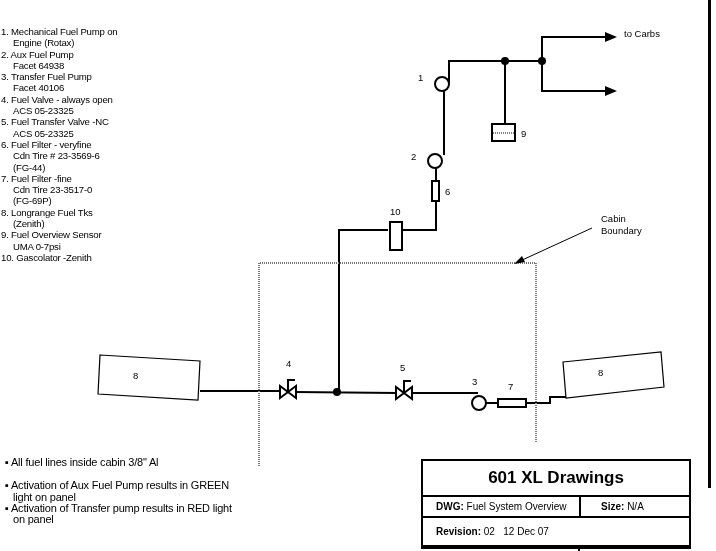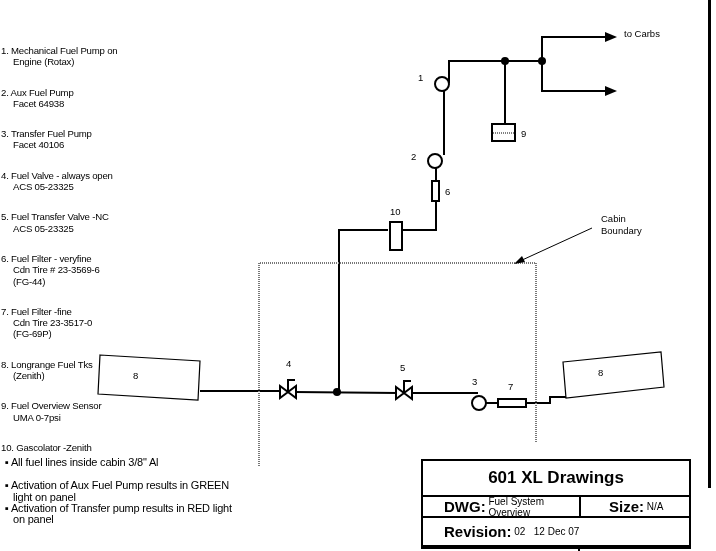--- a/index.html
+++ b/index.html
@@ -1,39 +1,39 @@
 <!DOCTYPE html>
 <html><head>
 <meta charset="utf-8">
 <style>
   html, body { margin: 0; padding: 0; background: #ffffff; }
   body { width: 716px; height: 551px; position: relative; overflow: hidden;
          font-family: "Liberation Sans", sans-serif; color: #000; }
   .legend { position: absolute; left: 1px; top: 26px; font-size: 9.6px; line-height: 11.3px;
             letter-spacing: -0.2px; }
-  .legend .item { white-space: pre; margin-top: 19px; }
+  .legend .item { white-space: pre; }
   .legend .sub { padding-left: 12px; white-space: pre; }
   .notes { position: absolute; left: 5px; top: 457px; font-size: 11px; line-height: 11.3px;
            letter-spacing: -0.2px; }
   .notes .n { white-space: pre; }
   .notes .gap { height: 12px; }
   .notes .cont { padding-left: 8px; }
   svg#diagram { position: absolute; left: 0; top: 0; }
   .lbl { font-family: "Liberation Sans", sans-serif; font-size: 9.5px; fill: #000; }
   .tblock { position: absolute; left: 421px; top: 459px; width: 270px; height: 90px;
             border: 2px solid #000; box-sizing: border-box; }
   .tblock .row { border-bottom: 2px solid #000; box-sizing: border-box; display: flex; }
   .tblock .row:last-child { border-bottom: none; }
   .tblock .title { height: 36px; font-weight: bold; font-size: 17px; justify-content: center;
                    align-items: center; }
   .tblock .r2 { height: 21px; font-size: 10px; }
   .tblock .r3 { height: 29px; font-size: 10px; align-items: center; padding-left: 13px; }
   .tblock .r4 { height: 18px; font-size: 10px; border-radius: 9px; }
   .cell { display: flex; align-items: center; box-sizing: border-box; }
-  .b { font-weight: bold; font-size: 15px; margin-left: 8px; }
+  .b { font-weight: bold; font-size: 10px; }
   .rightline { position: absolute; left: 708px; top: 0; width: 3px; height: 488px; background: #000; }
 </style>
 </head>
 <body>
 
 <div class="legend">
   <div class="item"><span>1.</span> <span>Mechanical Fuel Pump on</span></div>
   <div class="sub">Engine (Rotax)</div>
   <div class="item"><span>2.</span> <span>Aux Fuel Pump</span></div>
   <div class="sub">Facet 64938</div>

